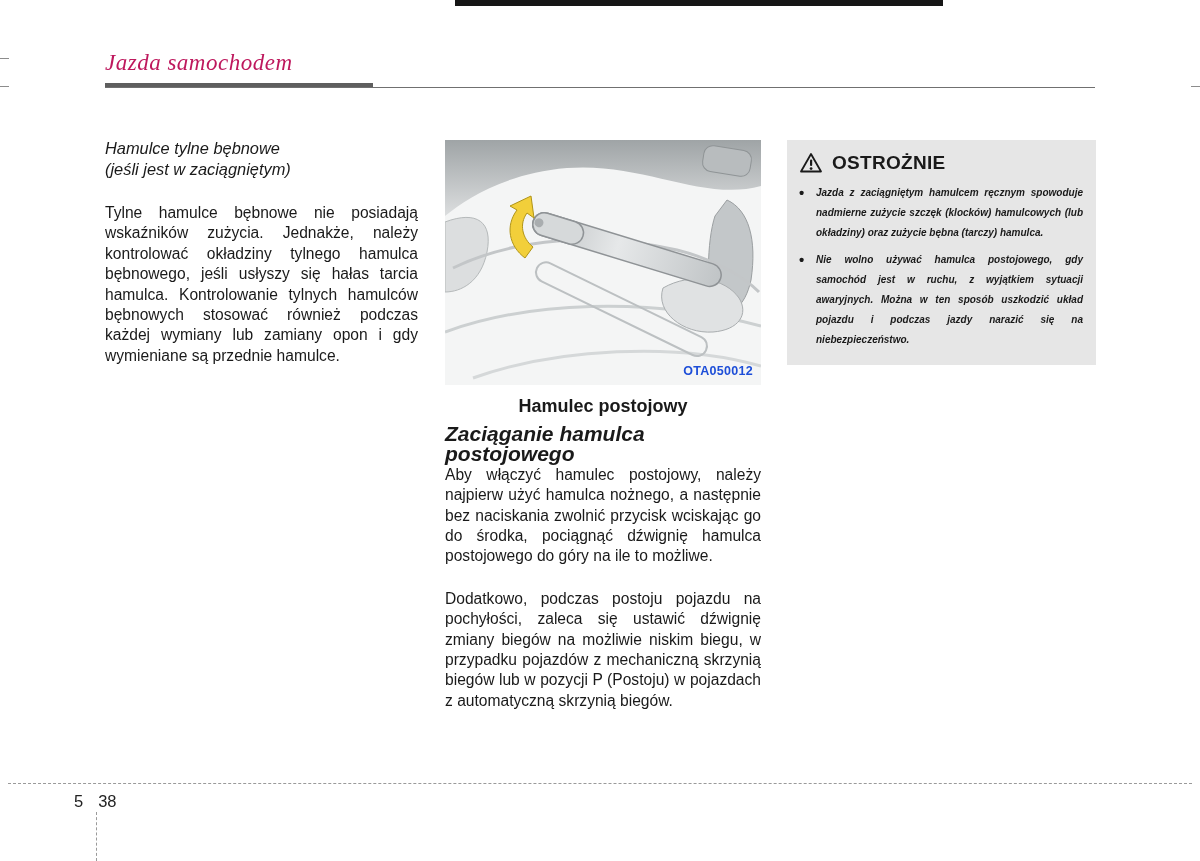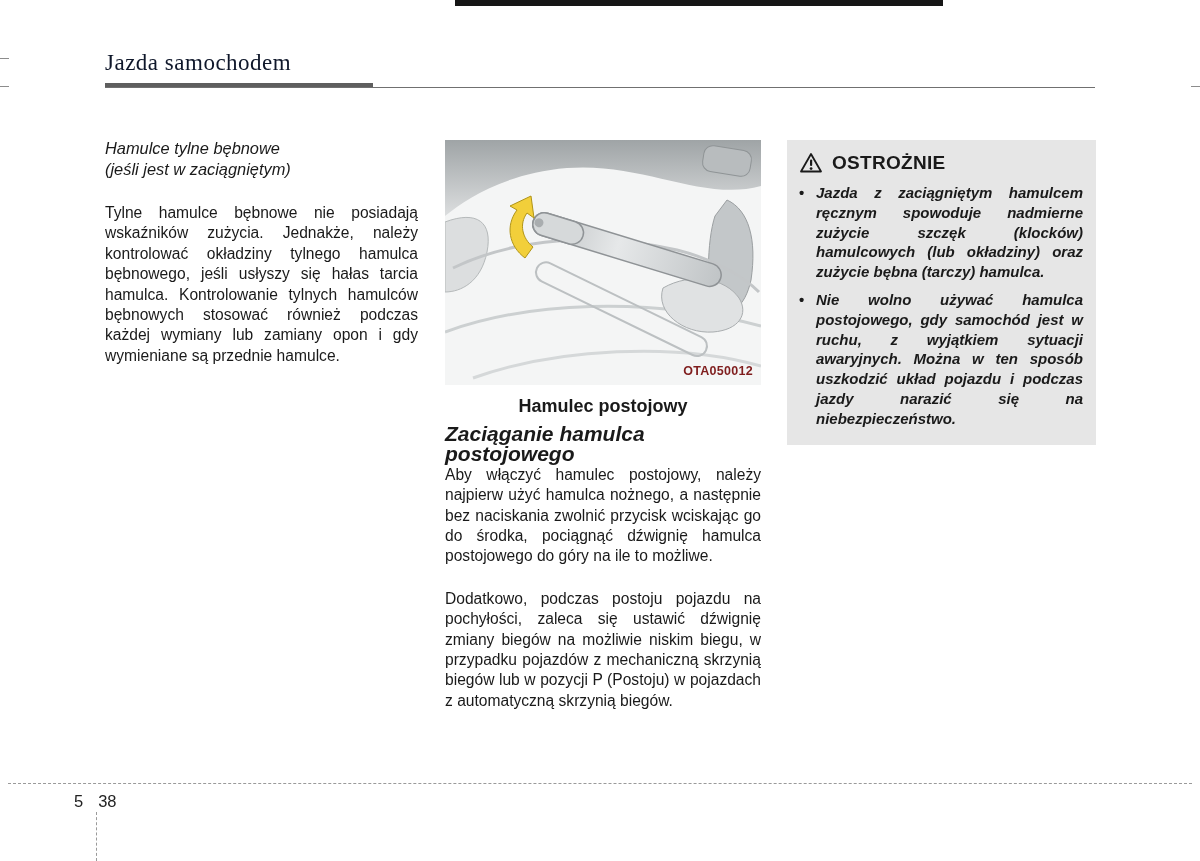--- a/index.html
+++ b/index.html
@@ -16,21 +16,21 @@
   
   .topbar { position: absolute; left: 455px; top: 0; width: 488px; height: 6px; background: #161616; }
 
   
   .tick { position: absolute; background: #8c8c8c; }
 
   
   .header-title {
     position: absolute; left: 105px; top: 50px;
     font-family: "Liberation Serif", serif;
-    font-size: 23px; color: #0f172a; letter-spacing: 0.5px;
+    font-size: 23px; color: #be185d; letter-spacing: 0.5px; font-style: italic;
   }
   .header-rule-thick { position: absolute; left: 105px; top: 83px; width: 268px; height: 5px; background: #5e5e5e; }
   .header-rule-thin  { position: absolute; left: 105px; top: 87px; width: 990px; height: 1px; background: #707070; }
 
   
   .column { position: absolute; text-align: justify; font-size: 15.6px; line-height: 20.4px; }
   #col-left   { left: 105px; top: 138px; width: 313px; }
   #col-middle { left: 445px; top: 140px; width: 316px; }
 
   .h-bold-italic {
@@ -40,21 +40,21 @@
   }
   .body-par { margin-top: 23px; }
 
   
   .figure {
     position: relative; width: 316px; height: 245px;
     background: #f4f5f5; overflow: hidden;
   }
   .figure-caption {
     position: absolute; right: 8px; bottom: 4px;
-    font-size: 12.5px; font-weight: 600; color: #7f1d1d;
+    font-size: 12.5px; font-weight: 600; color: #1d4ed8;
     font-style: normal; letter-spacing: 0.3px;
   }
 
   .mid-heading { font-weight: bold; font-size: 18px; line-height: 22px; margin-top: 10px; text-align: center; }
   .mid-subheading { font-weight: bold; font-style: italic; font-size: 21px; margin-top: 7px; text-align: left; }
   .mid-par1 { }
   .mid-par2 { margin-top: 22px; }
 
   
   .warning-box {
@@ -62,21 +62,21 @@
     background: #e6e6e6;
     padding: 12px 13px 16px 12px;
   }
   .warning-title-row { display: flex; align-items: flex-start; gap: 9px; margin-bottom: 9px; }
   .warning-title { font-weight: bold; font-size: 19px; letter-spacing: 0.3px; }
   .warning-item { display: flex; margin-top: 8px; }
   .warning-item:first-of-type { margin-top: 0; }
   .warning-bullet { width: 17px; flex: 0 0 17px; font-weight: bold; font-size: 15px; line-height: 19.8px; }
   .warning-text {
     flex: 1; font-weight: bold; font-style: italic;
-    font-size: 15px; line-height: 19.8px; text-align: justify;
+    font-size: 10px; line-height: 19.8px; text-align: justify;
   }
 
   
   .footer-dashed {
     position: absolute; left: 8px; top: 783px; width: 1184px;
     border-top: 1px dashed #9a9a9a;
   }
   .page-number {
     position: absolute; left: 74px; top: 792px;
     font-size: 16.5px; color: #222; display: flex; gap: 15px;

